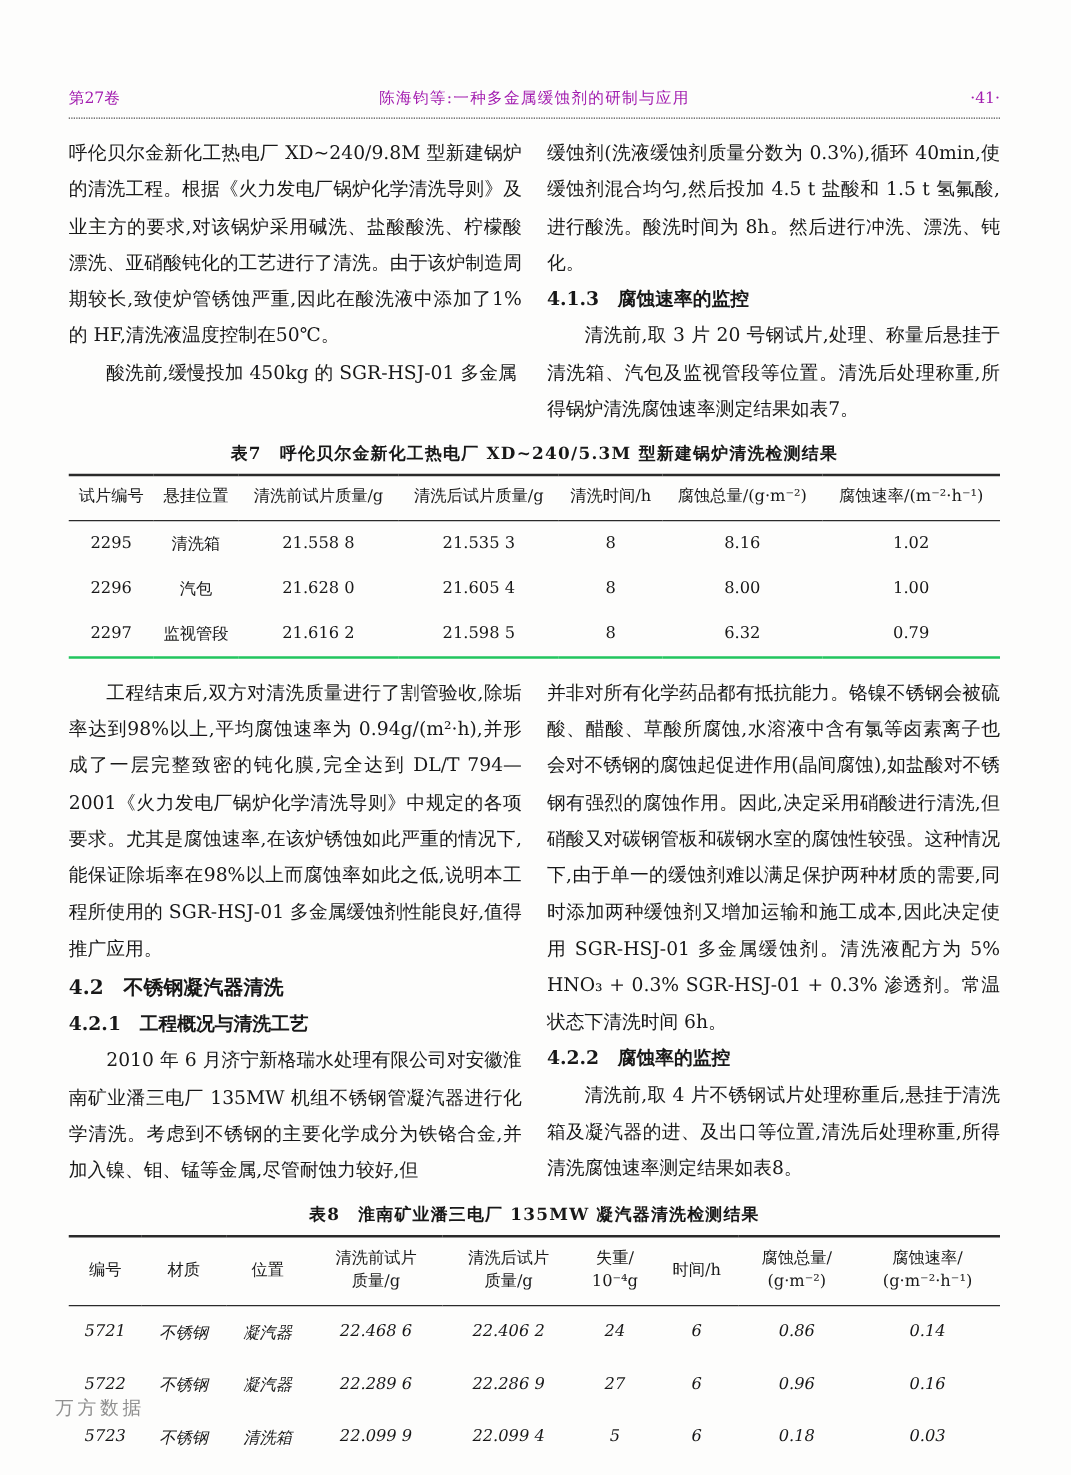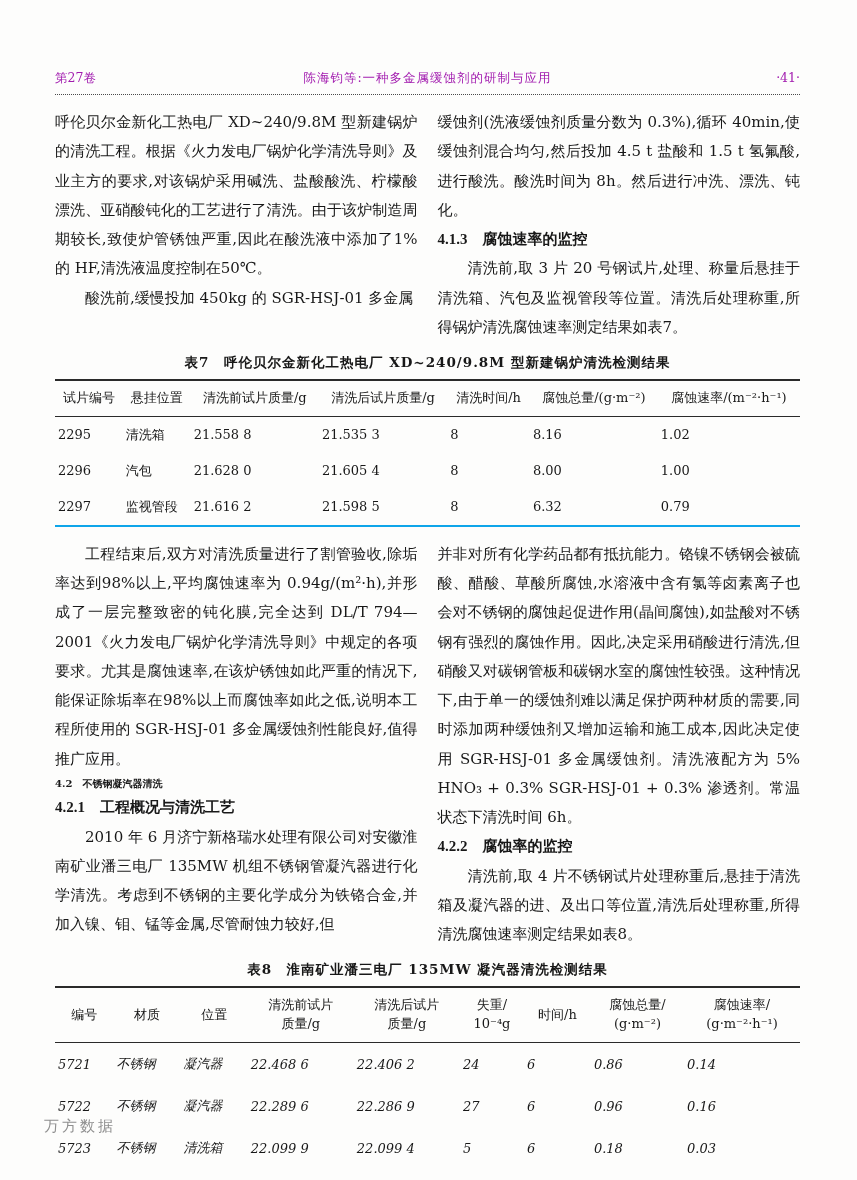--- a/index.html
+++ b/index.html
@@ -21,32 +21,32 @@
   }
   .running-head .side{width:120px;}
   .running-head .side.right{text-align:right;}
   .running-head .mid{flex:1;text-align:center;letter-spacing:1px;}
   .head-rule{border-bottom:1.5px dotted #4a4a4a;margin-top:7px;}
   
   .twocol{display:flex;gap:20px;margin-top:13px;}
   .col{flex:1;min-width:0;text-align:justify;font-size:15px;line-height:1.95;}
   .col p{margin:0;}
   .indent{text-indent:2em;}
-  .h3{font-weight:600;margin-top:2px;font-family:Liberation Serif, serif;}
-  .h2{font-weight:700;font-size:10px;margin-top:2px;}
+  .h3{font-weight:600;margin-top:2px;}
+  .h2{font-weight:700;font-size:16px;margin-top:2px;}
   
   .tbl-block{margin-top:12px;}
   .tbl-caption{
     text-align:center;font-weight:600;font-size:13.5px;
     margin:8px 0 7px 0;letter-spacing:1px;
   }
   table.tbl{
     width:100%;border-collapse:collapse;table-layout:auto;
-    font-size:13px;
-    border-top:2px solid #2a2a2a;border-bottom:2px solid #0ea5e9;
+    font-size:13px;text-align:center;
+    border-top:2px solid #2a2a2a;border-bottom:2px solid #22c55e;
   }
   table.tbl thead tr{border-bottom:1px solid #2a2a2a;}
   table.tbl th{
     font-weight:400;padding:8px 3px;line-height:1.45;
     white-space:pre-line;vertical-align:middle;
   }
   table.tbl td{padding:9px 3px;}
   table.tbl.tall td{padding:12px 3px;font-style:italic;}
   
   .watermark{
@@ -74,21 +74,21 @@
         <p class="indent">酸洗前,缓慢投加 450kg 的 SGR-HSJ-01 多金属</p>
       </div>
       <div class="col">
         <p>缓蚀剂(洗液缓蚀剂质量分数为 0.3%),循环 40min,使缓蚀剂混合均匀,然后投加 4.5 t 盐酸和 1.5 t 氢氟酸,进行酸洗。酸洗时间为 8h。然后进行冲洗、漂洗、钝化。</p>
         <p class="h3">4.1.3　腐蚀速率的监控</p>
         <p class="indent">清洗前,取 3 片 20 号钢试片,处理、称量后悬挂于清洗箱、汽包及监视管段等位置。清洗后处理称重,所得锅炉清洗腐蚀速率测定结果如表7。</p>
       </div>
     </div>
 
     <div class="tbl-block">
-      <div class="tbl-caption">表7　呼伦贝尔金新化工热电厂 XD~240/9.8M 型新建锅炉清洗检测结果</div>
+      <div class="tbl-caption">表7　呼伦贝尔金新化工热电厂 XD~240/5.3M 型新建锅炉清洗检测结果</div>
       <table class="tbl">
         <thead>
           <tr>
               <th>试片编号</th>
               <th>悬挂位置</th>
               <th>清洗前试片质量/g</th>
               <th>清洗后试片质量/g</th>
               <th>清洗时间/h</th>
               <th>腐蚀总量/(g·m⁻²)</th>
               <th>腐蚀速率/(m⁻²·h⁻¹)</th>

